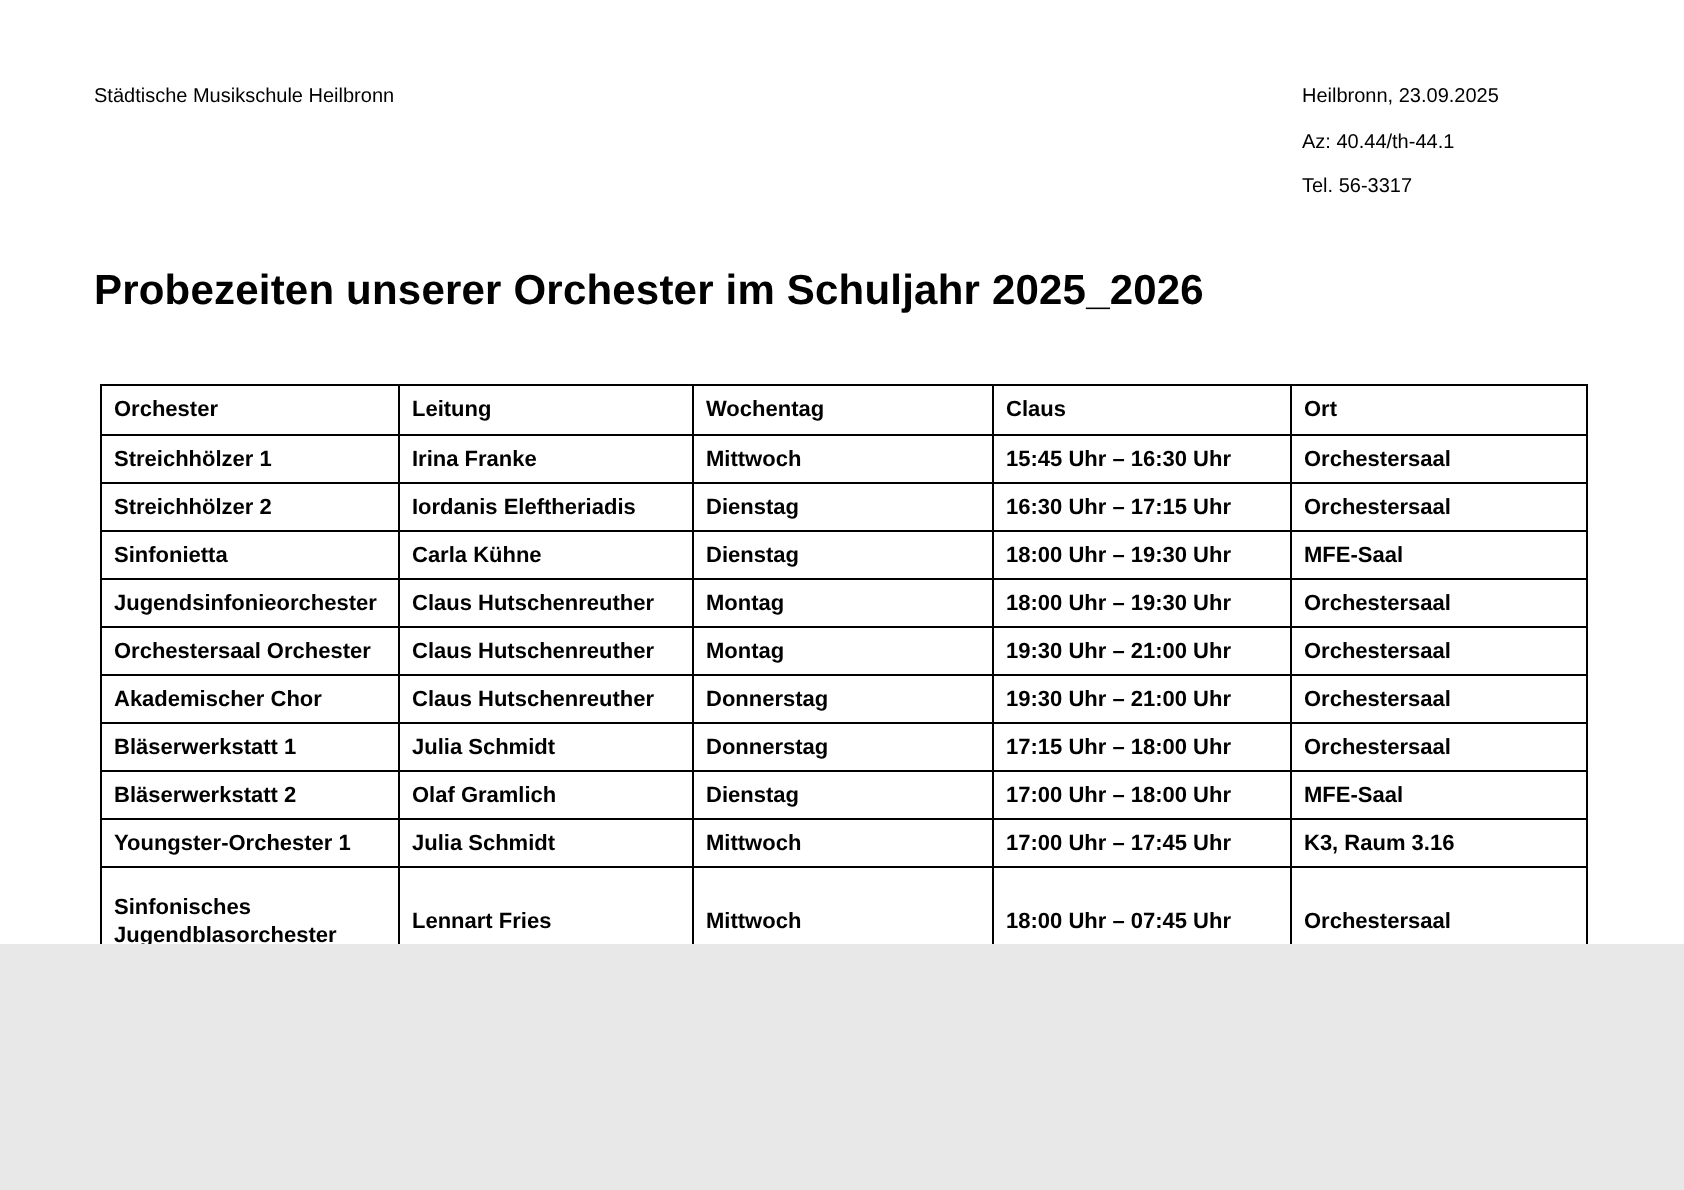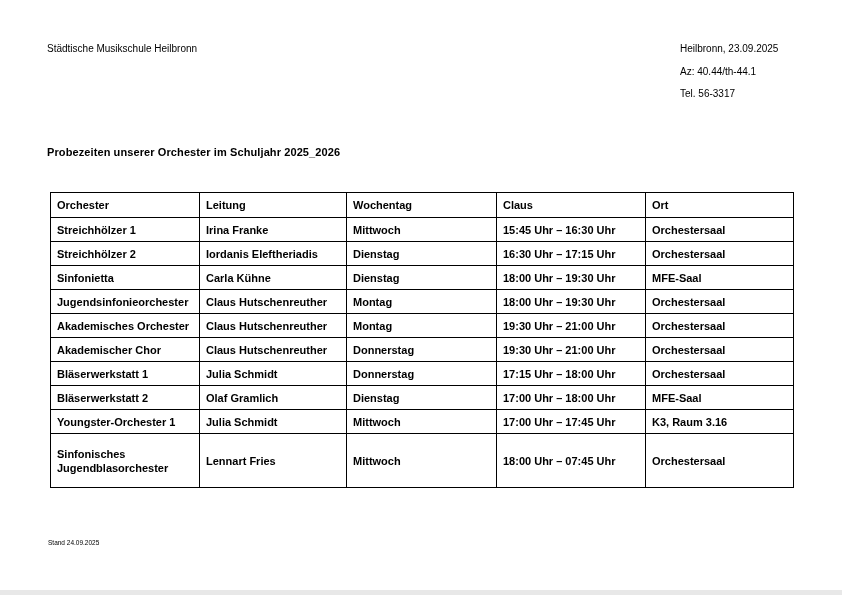--- a/index.html
+++ b/index.html
@@ -4,21 +4,21 @@
 <style>
   * { margin: 0; padding: 0; box-sizing: border-box; }
   html, body { background: #e8e8e8; }
   body {
     font-family: "Liberation Sans", "DejaVu Sans", sans-serif;
     color: #000;
   }
   .page {
     position: relative;
     width: 842px;
-    height: 590px;
+    height: 472px;
     background: #ffffff;
     overflow: hidden;
     padding-left: 33px;
   }
   .letterhead-sender {
     position: absolute;
     left: 47px;
     top: 42px;
     font-size: 10px;
     line-height: 13px;
@@ -27,27 +27,26 @@
   .letterhead-right {
     position: absolute;
     left: 651px;
     top: 42px;
     font-size: 10px;
     color: #000;
   }
   .letterhead-right div {
     line-height: 13px;
     margin-bottom: 9.5px;
-    margin-left: 29px;
   }
   .doc-title {
     position: absolute;
     left: 47px;
-    top: 146px;
-    font-size: 11px;
+    top: 134px;
+    font-size: 21px;
     font-weight: bold;
     letter-spacing: 0.1px;
     color: #000;
     text-align: center;
   }
   table.schedule {
     position: absolute;
     left: 50px;
     top: 192px;
     width: 743px;
@@ -138,21 +137,21 @@
         <td>MFE-Saal</td>
       </tr>
       <tr>
         <td>Jugendsinfonieorchester</td>
         <td>Claus Hutschenreuther</td>
         <td>Montag</td>
         <td>18:00 Uhr – 19:30 Uhr</td>
         <td>Orchestersaal</td>
       </tr>
       <tr>
-        <td>Akademisches Orchester</td>
+        <td>Orchestersaal Orchester</td>
         <td>Claus Hutschenreuther</td>
         <td>Montag</td>
         <td>19:30 Uhr – 21:00 Uhr</td>
         <td>Orchestersaal</td>
       </tr>
       <tr>
         <td>Akademischer Chor</td>
         <td>Claus Hutschenreuther</td>
         <td>Donnerstag</td>
         <td>19:30 Uhr – 21:00 Uhr</td>

